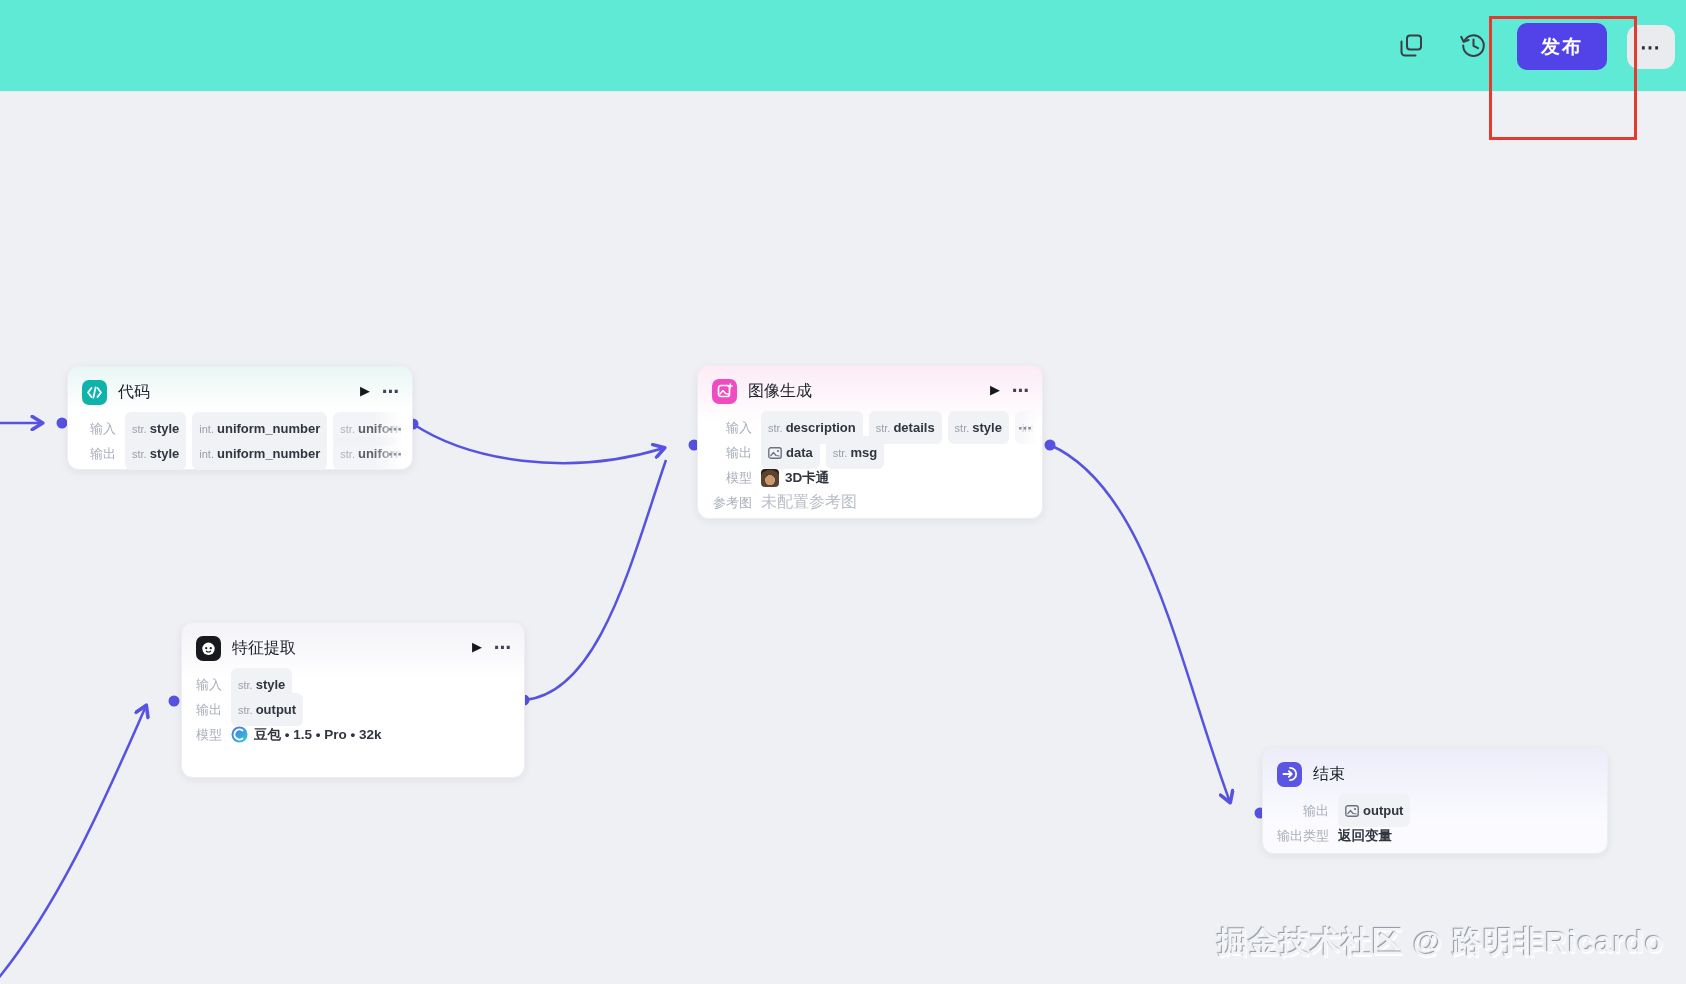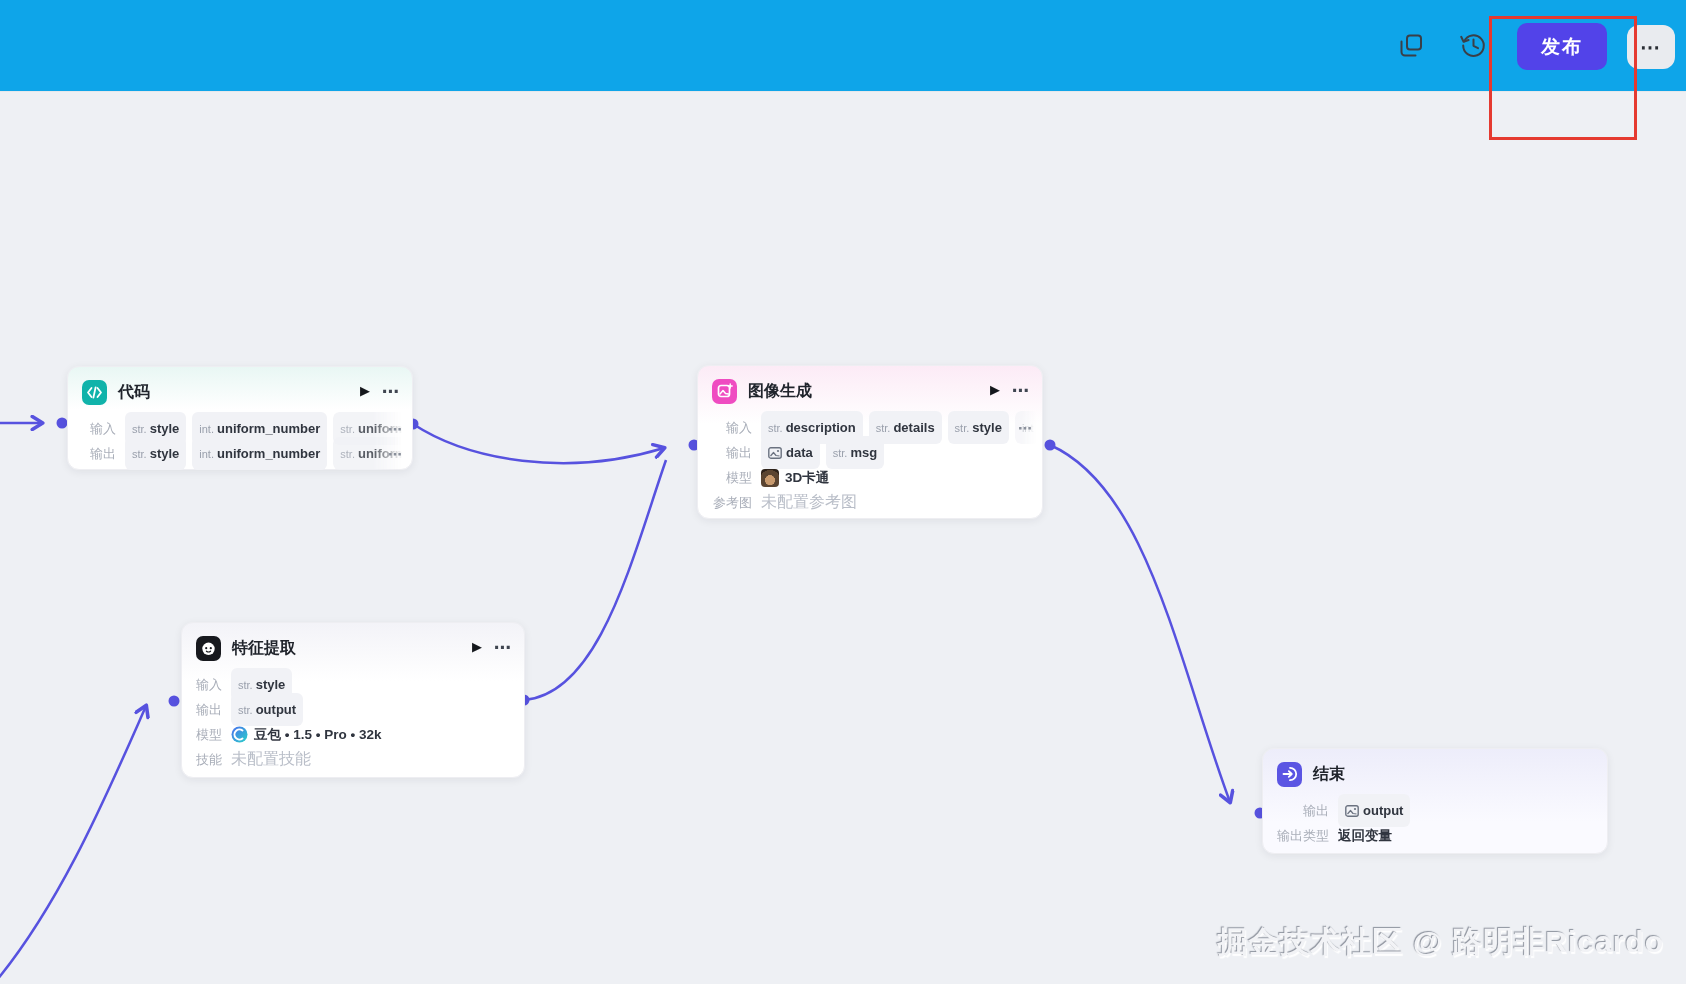--- a/index.html
+++ b/index.html
@@ -2,21 +2,21 @@
 <html><head>
 <meta charset="utf-8">
 <style>
   * { box-sizing: border-box; margin: 0; padding: 0; }
   html,body { width:1686px; height:984px; overflow:hidden;
     font-family:"Liberation Sans","DejaVu Sans",sans-serif; }
   body { background:#eef0f4; position:relative; }
 
   
   .topbar { position:absolute; left:0; top:0; width:1686px; height:92px;
-    background:#0ea5e9; border-bottom:1px solid #e6e8eb; z-index:5; }
+    background:#5eead4; border-bottom:1px solid #e6e8eb; z-index:5; }
   .tb-icon { position:absolute; cursor:pointer; }
   .publish-btn { position:absolute; left:1517px; top:23px; width:90px; height:47px;
     background:#5243e9; color:#fff; border:none; border-radius:10px;
     font-size:19px; font-weight:700; letter-spacing:2px; cursor:pointer;
     font-family:"Liberation Sans","DejaVu Sans",sans-serif; }
   .more-btn { position:absolute; left:1627px; top:25px; width:48px; height:44px;
     background:#e9ebef; border:none; border-radius:12px; cursor:pointer;
     color:#2a2e35; font-size:20px; font-weight:700; letter-spacing:2px; line-height:40px; }
   .annotation-rect { position:absolute; left:1489px; top:16px; width:148px; height:124px;
     border:3px solid #e53a30; z-index:9; pointer-events:none; }
@@ -39,21 +39,21 @@
     background:linear-gradient(180deg,#ededfa 0%,#fafaff 70%); }
 
   .nheader { position:absolute; left:14px; top:12px; right:12px; height:26px;
     display:flex; align-items:center; }
   .nicon { width:25px; height:25px; border-radius:7px; display:flex;
     align-items:center; justify-content:center; flex:0 0 auto; }
   .nicon.teal  { background:#10b3aa; }
   .nicon.pink  { background:#ef4cc1; }
   .nicon.black { background:#17191e; }
   .nicon.purple{ background:#5b55e3; }
-  .ntitle { margin-left:11px; font-size:16px; font-weight:700; color:#20242c; }
+  .ntitle { margin-left:11px; font-size:16px; font-weight:400; color:#20242c; }
   .nplay { position:absolute; right:30px; top:4px; font-size:13px; color:#14171c; cursor:pointer; }
   .nmore { position:absolute; right:0px; top:2px; font-size:17px; font-weight:700;
     color:#3f4550; cursor:pointer; letter-spacing:1px; }
 
   .nrows { position:absolute; left:12px; right:10px; top:49px; }
   .nrow { position:relative; height:25px; display:flex; align-items:center; }
   .rlabel { color:#a9aeb9; font-size:13px; text-align:right; margin-right:9px; flex:0 0 auto; }
   .w36 .rlabel { width:36px; } .w42 .rlabel { width:42px; }
   .w28 .rlabel { width:28px; } .w52 .rlabel { width:52px; }
 
@@ -267,24 +267,20 @@
         </span>
     </div>
     <div class="nrow w28">
       <span class="rlabel">模型</span>
       <svg class="mlogo" width="17" height="17" viewBox="0 0 17 17">
         <circle cx="8.5" cy="8.5" r="8" fill="url(#doubaoGrad)"></circle>
         <path d="M11.5 4.5 A5 5 0 1 0 11.5 12.5" fill="none" stroke="#fff" stroke-width="2" stroke-linecap="round"></path>
       </svg>
       <span class="plain">豆包 • 1.5 • Pro • 32k</span>
     </div>
-    <div class="nrow w28">
-      <span class="rlabel">技能</span>
-      <span class="muted">未配置技能</span>
-    </div>
   </div>
 </div>
 
 <div class="node node-end">
   <div class="nheader">
     <div class="nicon purple">
       <svg width="16" height="16" viewBox="0 0 16 16">
         <path d="M8 1.8 A6.2 6.2 0 1 1 8 14.2" fill="none" stroke="#fff" stroke-width="1.8" stroke-linecap="round"></path>
         <path d="M1.5 8 H9.5 M6.8 5.2 L9.8 8 L6.8 10.8" fill="none" stroke="#fff" stroke-width="1.8" stroke-linecap="round" stroke-linejoin="round"></path>
       </svg>

